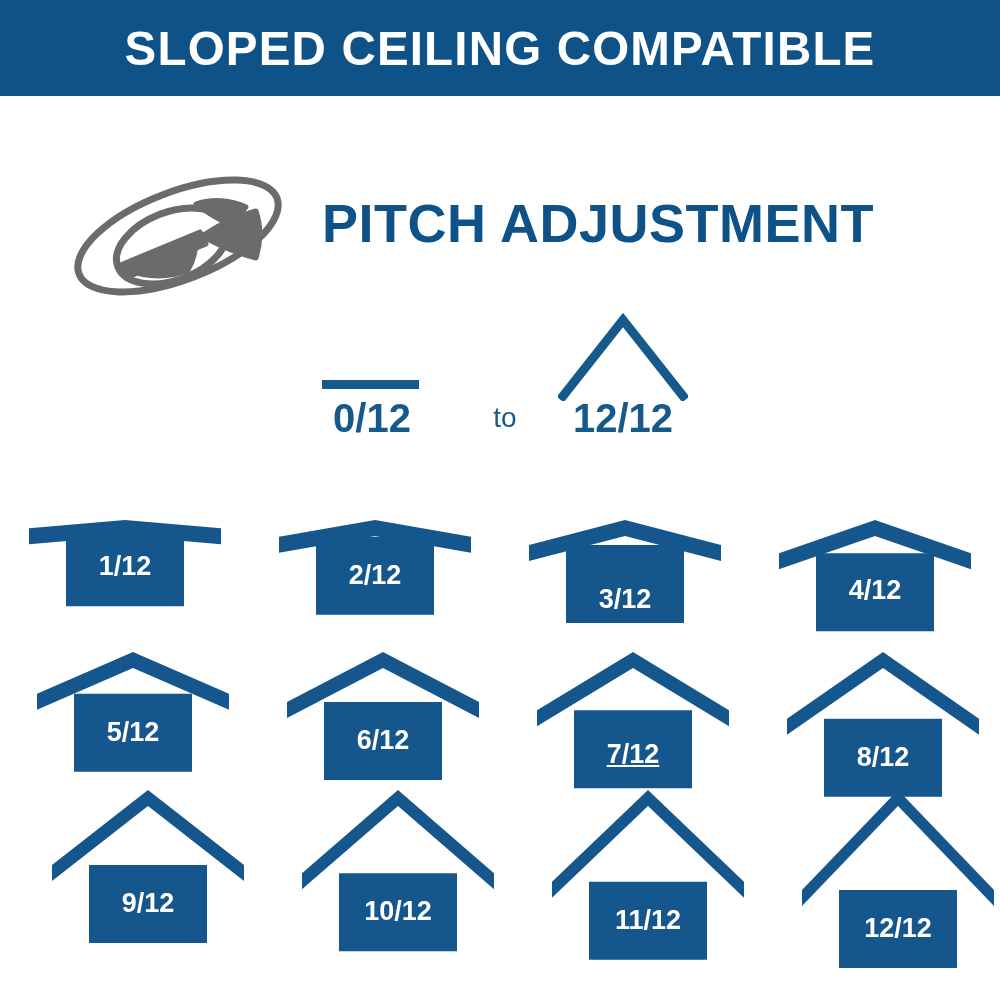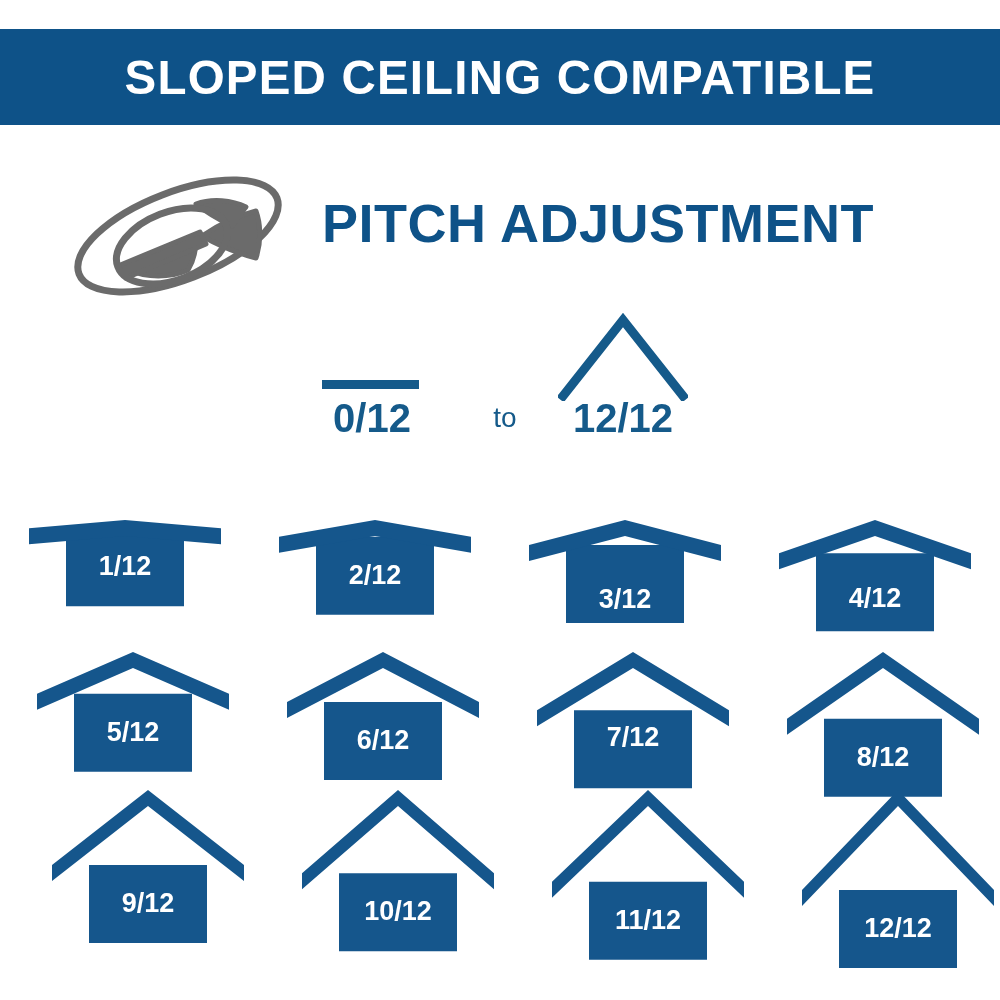--- a/index.html
+++ b/index.html
@@ -22,21 +22,20 @@
   #header-banner {
     position: absolute;
     left: 0;
     top: 0;
     width: 1000px;
     height: 96px;
     background: #0E5288;
     display: flex;
     align-items: center;
     justify-content: center;
-    margin-top: 29px;
   }
   #header-title {
     color: #ffffff;
     font-size: 49px;
     font-weight: bold;
     letter-spacing: 1.2px;
     font-family: "Liberation Sans", sans-serif;
     transform: scaleX(0.97);
     white-space: nowrap;
   }
@@ -209,41 +208,41 @@
         <div class="house-cell">
           <div class="house-figure"><svg viewBox="0 0 200 155" width="200" height="155">
               <path d="M41 67 L159 67 L159 145 L41 145 Z" fill="#15568C"></path>
               <path d="M100 42 L196 67 L196 83 L100 58 L4 83 L4 67 Z" fill="#15568C"></path>
             </svg><div class="house-label" style="top: 90px; margin-top: 16px;">3/12</div></div>
         </div>
         <div class="house-cell">
           <div class="house-figure"><svg viewBox="0 0 200 163.33333333333331" width="200" height="163.33333333333331">
               <path d="M41 75.33333333333331 L159 75.33333333333331 L159 153.33333333333331 L41 153.33333333333331 Z" fill="#15568C"></path>
               <path d="M100 41.999999999999986 L196 75.33333333333331 L196 91.33333333333331 L100 57.999999999999986 L4 91.33333333333331 L4 75.33333333333331 Z" fill="#15568C"></path>
-            </svg><div class="house-label" style="top: 105px;">4/12</div></div>
+            </svg><div class="house-label" style="top: 97px;">4/12</div></div>
         </div>
       </div>
       <div class="house-row" style="top: 140px; margin-left: 8px;">
         <div class="house-cell">
           <div class="house-figure"><svg viewBox="0 0 200 171.66666666666669" width="200" height="171.66666666666669">
               <path d="M41 83.66666666666669 L159 83.66666666666669 L159 161.66666666666669 L41 161.66666666666669 Z" fill="#15568C"></path>
               <path d="M100 42.000000000000014 L196 83.66666666666669 L196 99.66666666666669 L100 58.000000000000014 L4 99.66666666666669 L4 83.66666666666669 Z" fill="#15568C"></path>
             </svg><div class="house-label" style="top: 106.667px;">5/12</div></div>
         </div>
         <div class="house-cell">
           <div class="house-figure"><svg viewBox="0 0 200 180" width="200" height="180">
               <path d="M41 92 L159 92 L159 170 L41 170 Z" fill="#15568C"></path>
               <path d="M100 42 L196 92 L196 108 L100 58 L4 108 L4 92 Z" fill="#15568C"></path>
             </svg><div class="house-label" style="top: 115px;">6/12</div></div>
         </div>
         <div class="house-cell">
           <div class="house-figure"><svg viewBox="0 0 200 188.33333333333334" width="200" height="188.33333333333334">
               <path d="M41 100.33333333333334 L159 100.33333333333334 L159 178.33333333333334 L41 178.33333333333334 Z" fill="#15568C"></path>
               <path d="M100 42.00000000000001 L196 100.33333333333334 L196 116.33333333333334 L100 58.00000000000001 L4 116.33333333333334 L4 100.33333333333334 Z" fill="#15568C"></path>
-            </svg><div class="house-label" style="top: 112px;">7/12</div></div>
+            </svg><div class="house-label" style="top: 129px; text-decoration: underline;">7/12</div></div>
         </div>
         <div class="house-cell">
           <div class="house-figure"><svg viewBox="0 0 200 196.66666666666666" width="200" height="196.66666666666666">
               <path d="M41 108.66666666666666 L159 108.66666666666666 L159 186.66666666666666 L41 186.66666666666666 Z" fill="#15568C"></path>
               <path d="M100 42 L196 108.66666666666666 L196 124.66666666666666 L100 58 L4 124.66666666666666 L4 108.66666666666666 Z" fill="#15568C"></path>
             </svg><div class="house-label" style="top: 131.667px;">8/12</div></div>
         </div>
       </div>
       <div class="house-row" style="top: 278px; padding-left: 23px;">
         <div class="house-cell">

